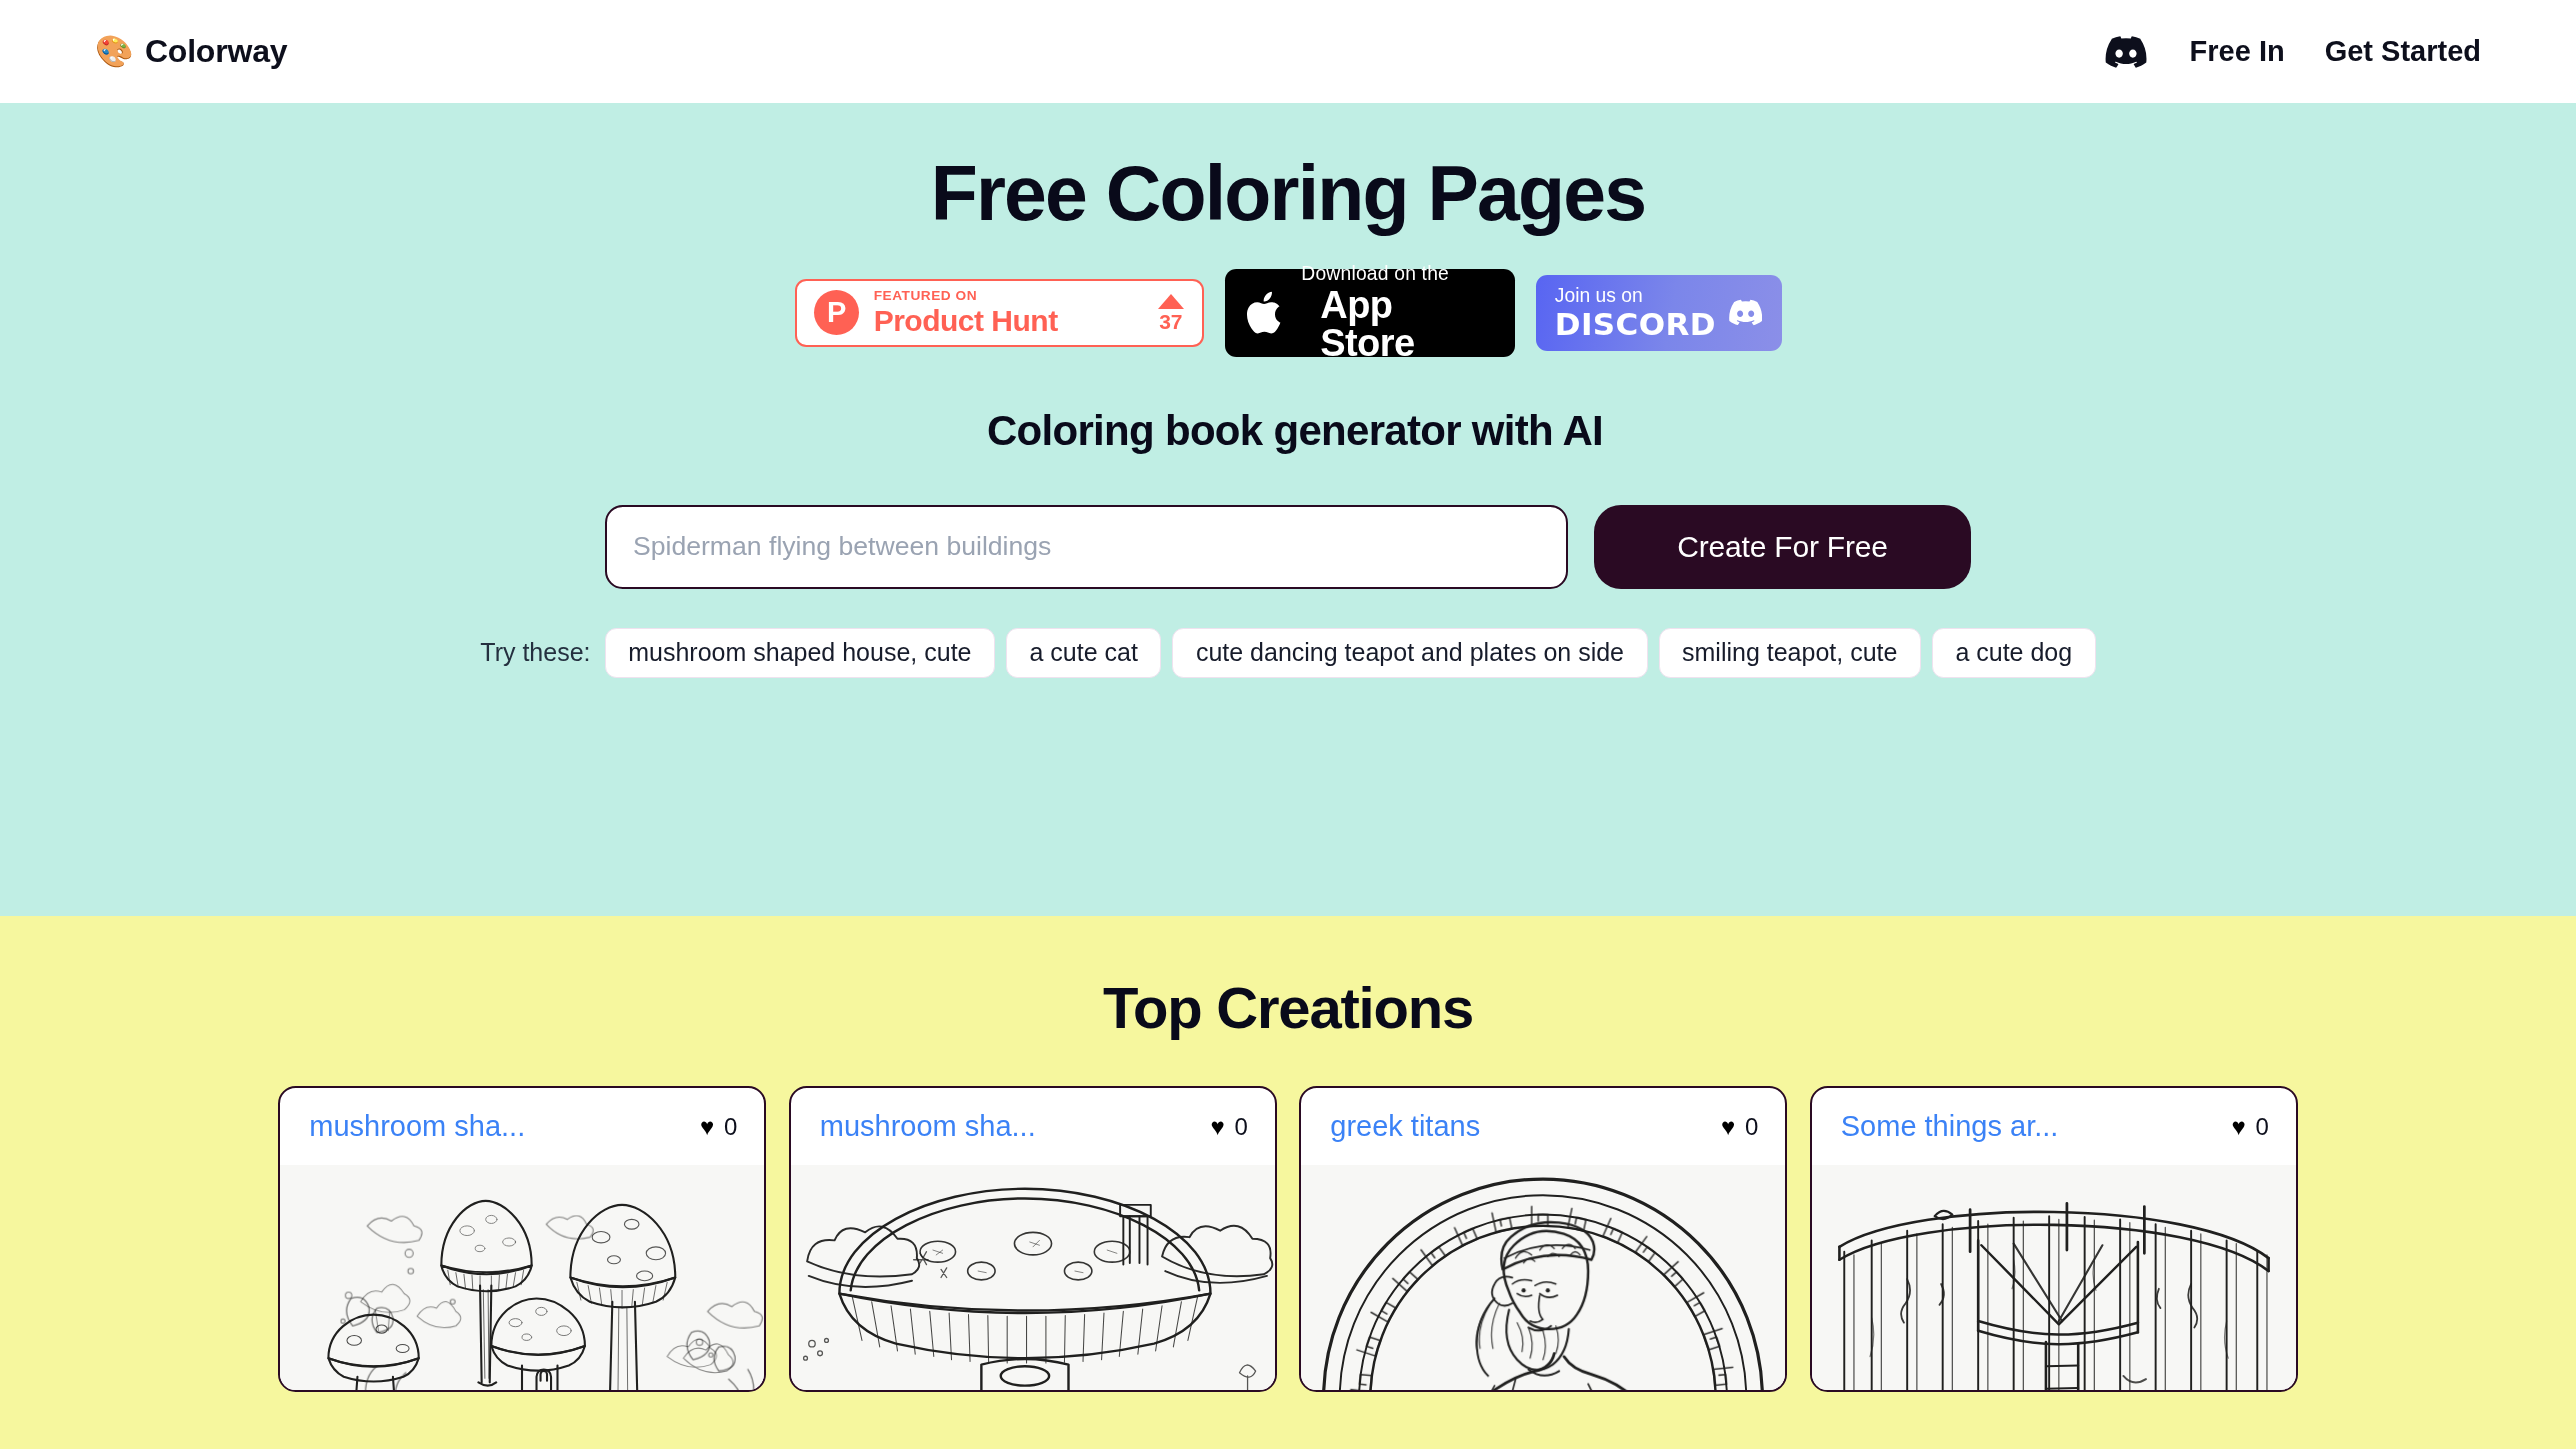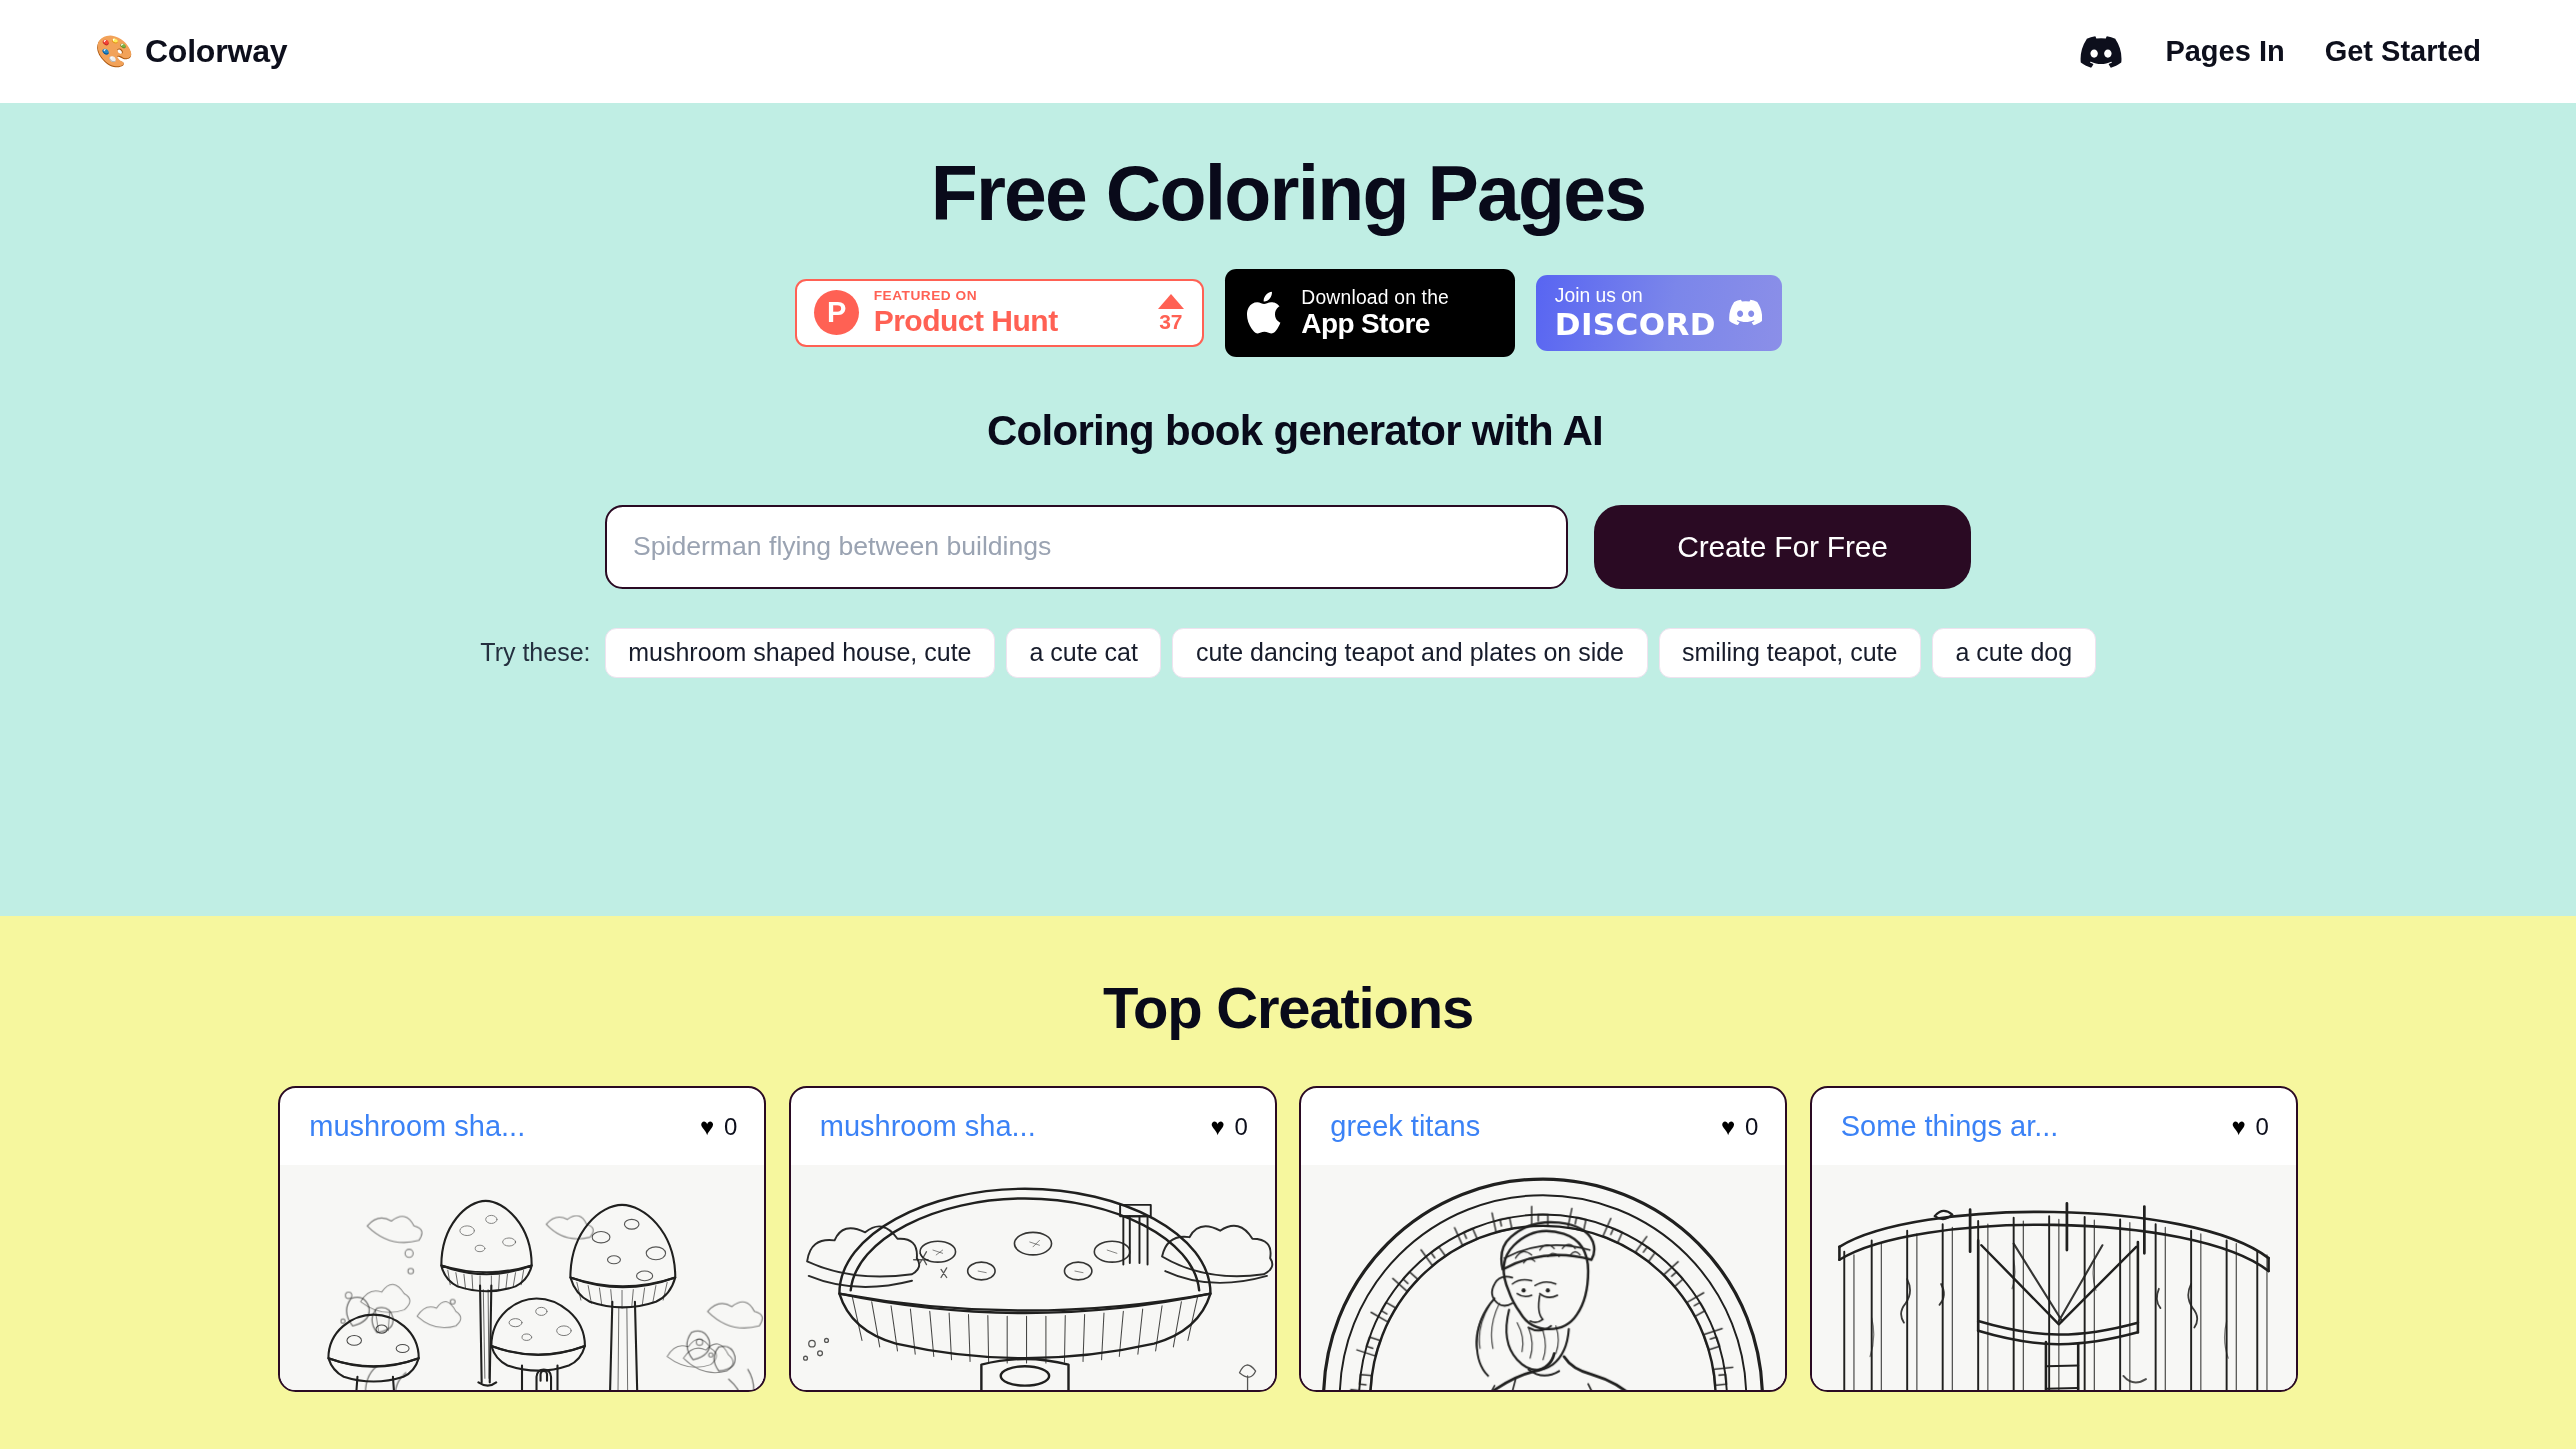--- a/index.html
+++ b/index.html
@@ -127,21 +127,21 @@
     width: 290px; height: 88px;
     background: #000000;
     border-radius: 11.3px;
     display: flex; align-items: center;
     padding: 0 19.3px; gap: 14.5px;
     cursor: pointer;
   }
   .apple-glyph { width: 43px; height: 52px; flex: 0 0 auto; }
   .as-text { display: flex; flex-direction: column; line-height: 1; }
   .as-small { font-size: 19.3px; color: #ffffff; font-weight: 400; letter-spacing: 0.2px; }
-  .as-big { font-size: 28px; color: #ffffff; font-weight: 600; letter-spacing: -0.6px; margin-top: 2.4px; }
+  .as-big { font-size: 38px; color: #ffffff; font-weight: 600; letter-spacing: -0.6px; margin-top: 2.4px; margin-left: 19px; }
 
   
   .discord-badge {
     width: 246px; height: 76px;
     background: linear-gradient(100deg, #5865f2 0%, #7b86ea 55%, #8b8fe8 100%);
     border-radius: 11.3px;
     display: flex; align-items: center; justify-content: space-between;
     padding: 0 19.3px; gap: 13px;
     cursor: pointer;
   }
@@ -285,21 +285,21 @@
   <div class="brand">
     <span class="brand-emoji">🎨</span>
     <span class="brand-name">Colorway</span>
   </div>
   <div class="header-right">
     <div class="discord-icon-btn">
       <svg width="42" height="32" viewBox="0 0 71 55" aria-hidden="true">
         <path fill="#0d0f1c" d="M60.1 4.9A58.5 58.5 0 0 0 45.7.5a.2.2 0 0 0-.2.1c-.6 1.1-1.3 2.6-1.8 3.7a54 54 0 0 0-16.2 0c-.5-1.2-1.2-2.6-1.8-3.7a.2.2 0 0 0-.2-.1c-5 .9-9.9 2.4-14.4 4.4a.2.2 0 0 0-.1.1C2 18.7-.5 32 .7 45.2c0 .1 0 .2.1.2 6 4.5 11.9 7.2 17.7 9 .1 0 .2 0 .3-.1 1.4-1.9 2.6-3.8 3.6-5.9.1-.2 0-.4-.2-.4-1.9-.7-3.7-1.6-5.4-2.6-.2-.1-.2-.4 0-.5l1.1-.8c.1-.1.2-.1.3 0 11.3 5.2 23.5 5.2 34.7 0 .1 0 .2 0 .3.1l1.1.8c.2.1.2.4 0 .5-1.7 1-3.5 1.9-5.4 2.6-.2.1-.3.3-.2.5 1.1 2 2.3 4 3.6 5.8.1.1.2.1.3.1 5.9-1.8 11.8-4.5 17.7-9 .1 0 .1-.1.1-.2 1.5-15.3-2.4-28.5-10.2-40.2 0-.1 0-.1-.1-.2zM23.7 37.3c-3.5 0-6.4-3.2-6.4-7.1s2.8-7.1 6.4-7.1c3.6 0 6.4 3.2 6.4 7.1 0 3.9-2.8 7.1-6.4 7.1zm23.6 0c-3.5 0-6.4-3.2-6.4-7.1s2.8-7.1 6.4-7.1c3.6 0 6.4 3.2 6.4 7.1 0 3.9-2.8 7.1-6.4 7.1z"></path>
       </svg>
     </div>
-    <span class="nav-link">Pages In</span>
+    <span class="nav-link">Free In</span>
     <span class="nav-link">Get Started</span>
   </div>
 </div>
 
 <div class="hero">
   <h1 class="hero-title">Free Coloring Pages</h1>
 
   <div class="badges">
 
     <div class="ph-badge">

